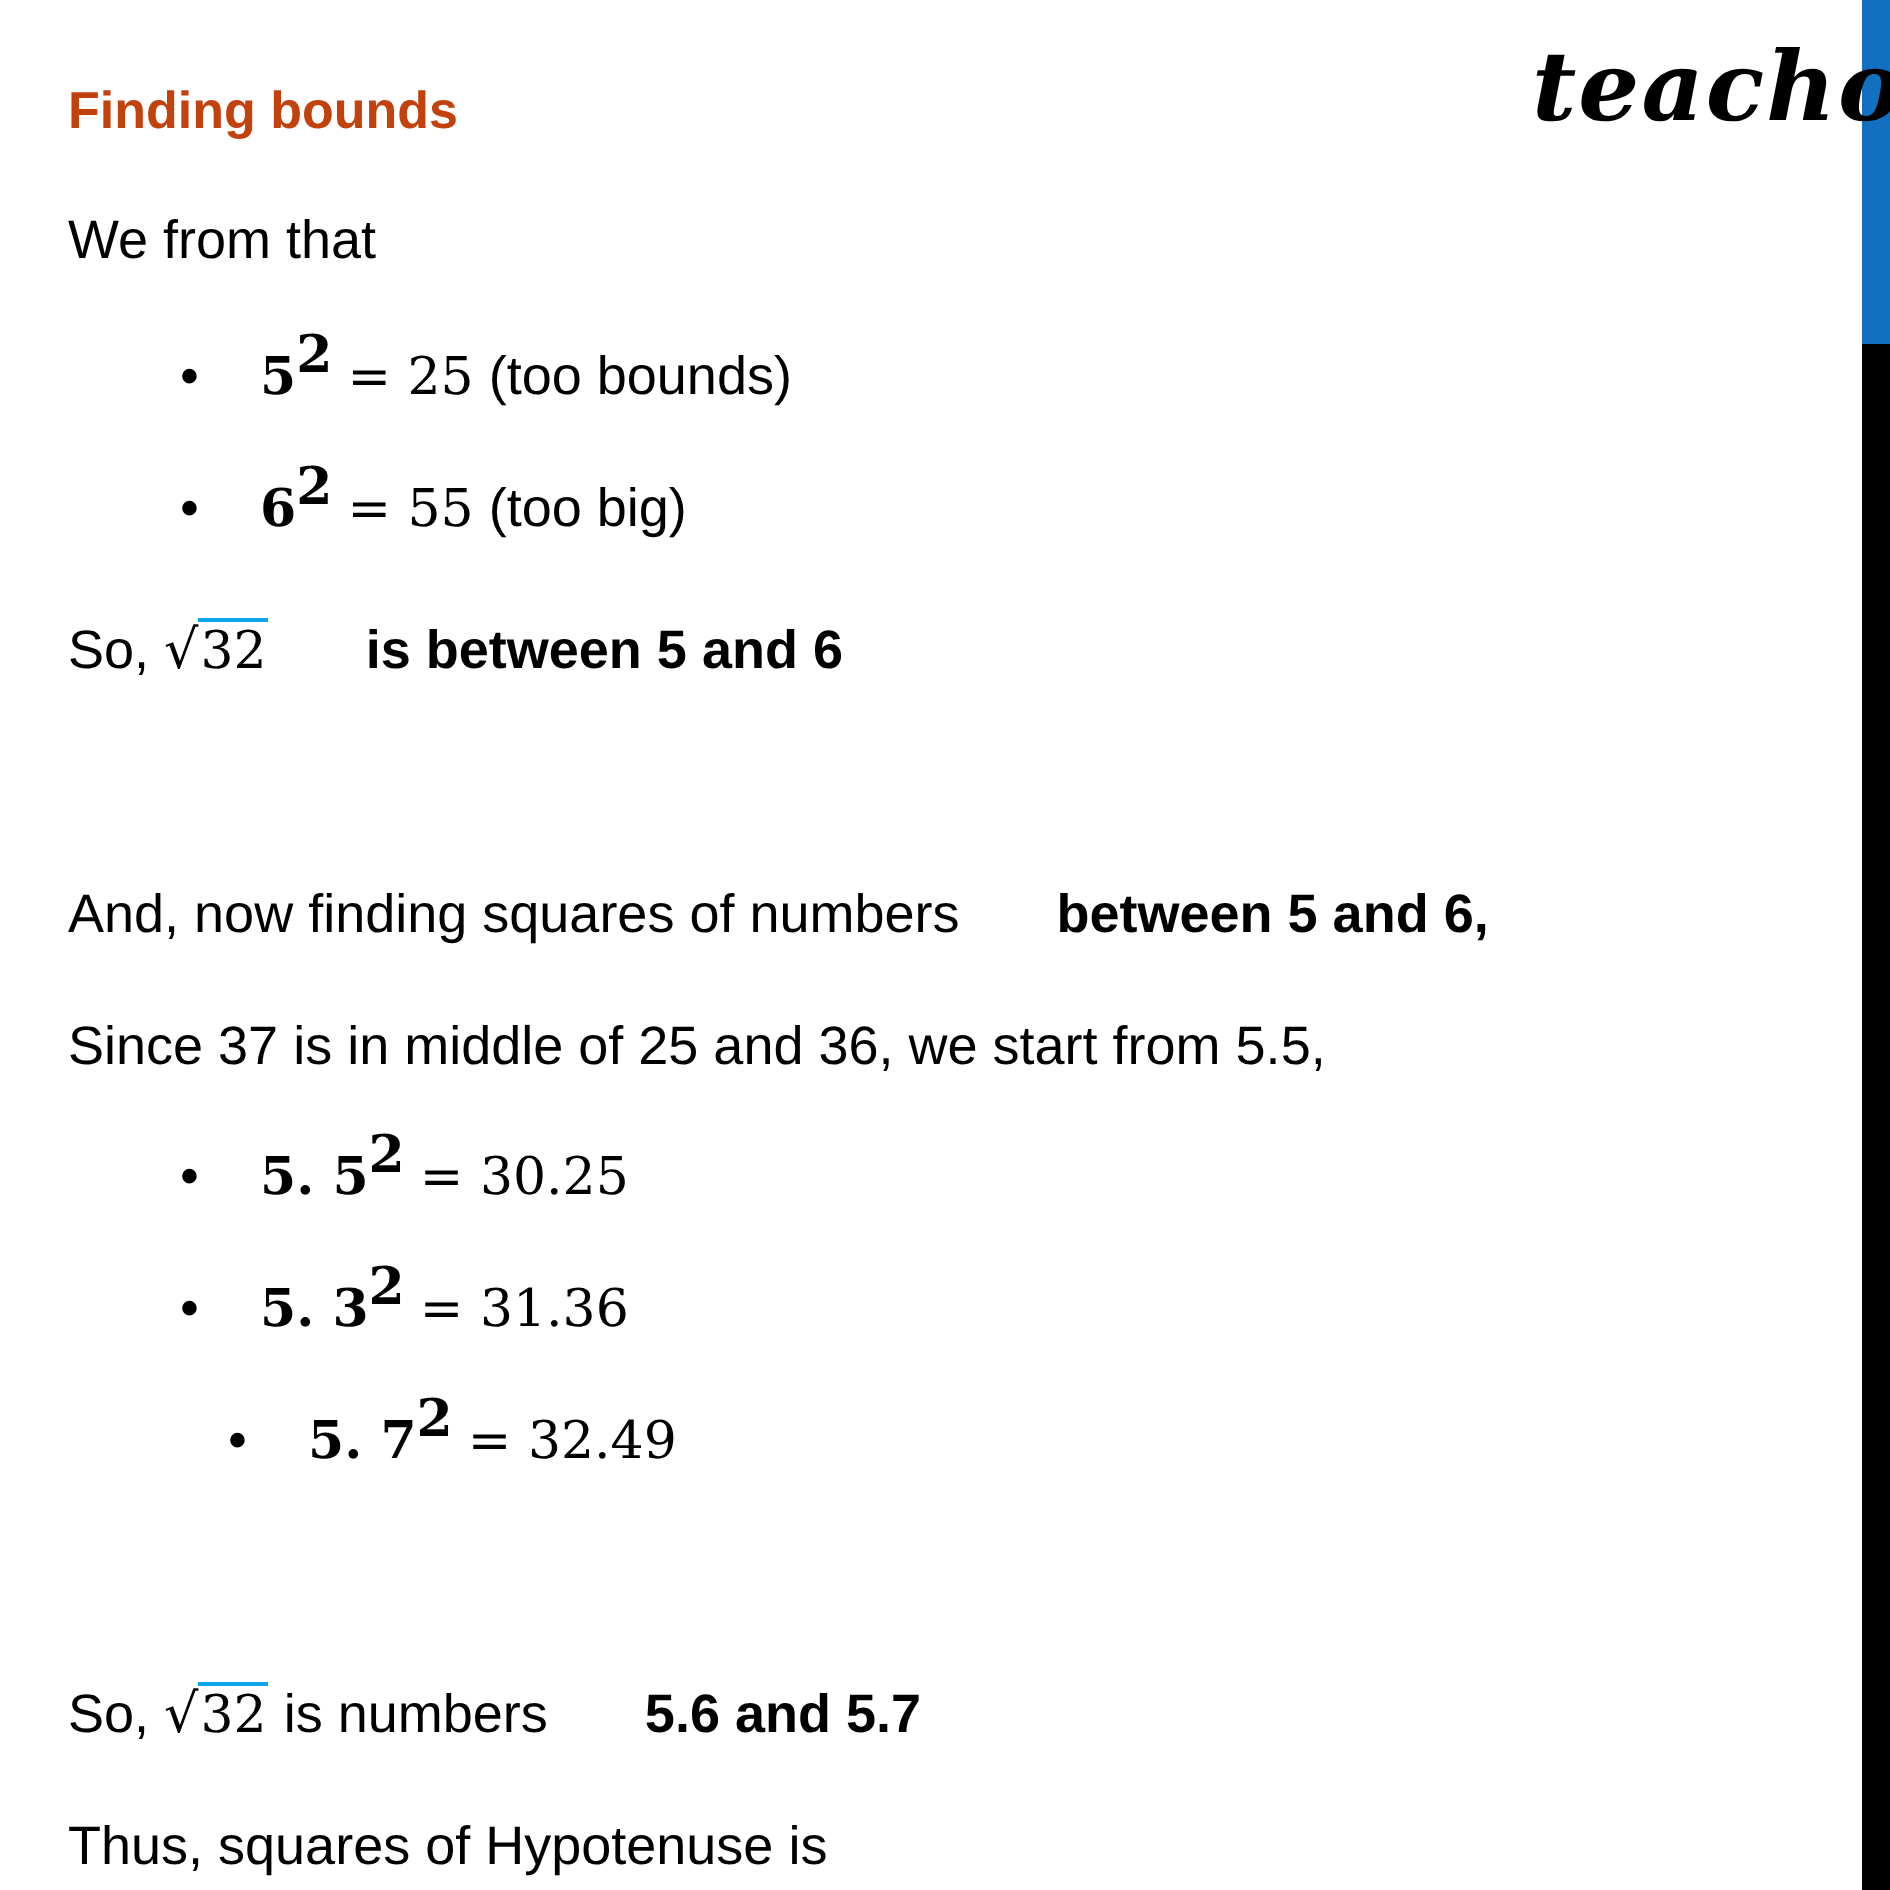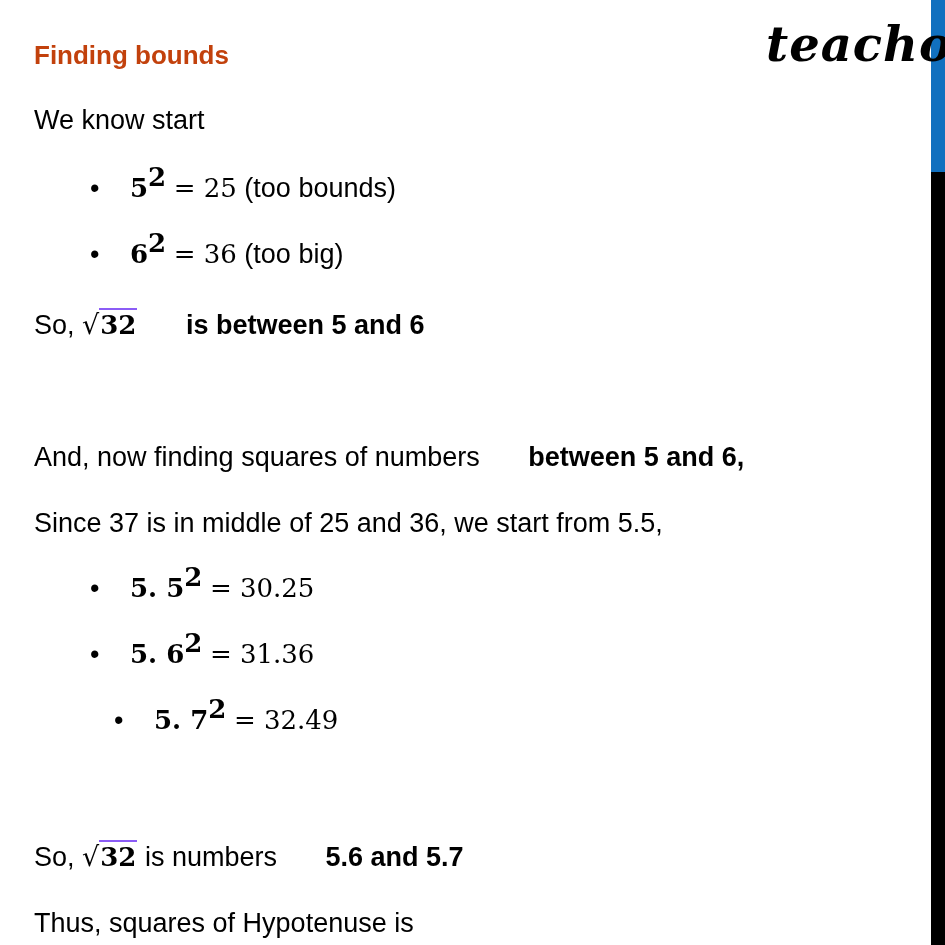--- a/index.html
+++ b/index.html
@@ -7,47 +7,47 @@
          font-family:"Liberation Sans", sans-serif; color:#000; }
   .line { position:absolute; left:34px; font-size:27px; white-space:nowrap; line-height:34px; }
   .title { color:#c2410c; font-weight:bold; font-size:26px; }
   .bullet { position:absolute; left:90px; font-size:27px; line-height:34px; white-space:nowrap; }
   .bullet .dot { display:inline-block; width:40px; }
   .math { font-family:"DejaVu Serif", serif; font-size:26px; }
   .mb { font-family:"DejaVu Serif", serif; font-weight:bold; font-size:26px; }
   sup { font-size:16px; vertical-align:11px; line-height:0; }
   b { font-weight:bold;margin-left:41px; }
   .sqrt { font-family:"DejaVu Serif", serif; }
-  .sqrt .rad { border-top:2px solid #8b5cf6; font-weight:bold; padding:0 1px; }
+  .sqrt .rad { border-top:2px solid #0ea5e9; font-weight:normal; padding:0 1px; }
   .logo { position:absolute; left:766px; top:16px; font-family:"DejaVu Serif", serif; font-style:italic;
           font-weight:bold; font-size:48px; letter-spacing:1px; }
   .sidebar-blue { position:absolute; left:931px; top:0; width:14px; height:172px; background:#1170bf; }
   .sidebar-black { position:absolute; left:931px; top:172px; width:14px; height:773px; background:#000; }
 </style>
 </head>
 <body>
 
 <div class="sidebar-blue"></div>
 <div class="sidebar-black"></div>
 
 <div class="logo">teachoo</div>
 
 <div class="line title" style="top:38px;">Finding bounds</div>
 
-<div class="line" style="top:103px;">We know start</div>
+<div class="line" style="top:103px;">We from that</div>
 
 <div class="bullet" style="top:171px;">
   <span class="dot">•</span><span class="mb">5</span><sup class="mb">2</sup>
   <span class="math">= 25</span>
   <span>(too bounds)</span>
 </div>
 
 <div class="bullet" style="top:237px;">
   <span class="dot">•</span><span class="mb">6</span><sup class="mb">2</sup>
-  <span class="math">= 36</span>
+  <span class="math">= 55</span>
   <span>(too big)</span>
 </div>
 
 <div class="line" style="top:308px;">
   <span>So,</span>
   <span class="sqrt"><span>√</span><span class="rad mb">32</span></span>
   <b>is between 5 and 6</b>
 </div>
 
 <div class="line" style="top:440px;">
@@ -55,21 +55,21 @@
 </div>
 
 <div class="line" style="top:506px;">Since 37 is in middle of 25 and 36, we start from 5.5,</div>
 
 <div class="bullet" style="top:571px;">
   <span class="dot">•</span><span class="mb">5. 5</span><sup class="mb">2</sup>
   <span class="math">= 30.25</span>
 </div>
 
 <div class="bullet" style="top:637px;">
-  <span class="dot">•</span><span class="mb">5. 6</span><sup class="mb">2</sup>
+  <span class="dot">•</span><span class="mb">5. 3</span><sup class="mb">2</sup>
   <span class="math">= 31.36</span>
 </div>
 
 <div class="bullet" style="top:703px;margin-left:24px;">
   <span class="dot">•</span><span class="mb">5. 7</span><sup class="mb">2</sup>
   <span class="math">= 32.49</span>
 </div>
 
 <div class="line" style="top:840px;">
   <span>So,</span>

